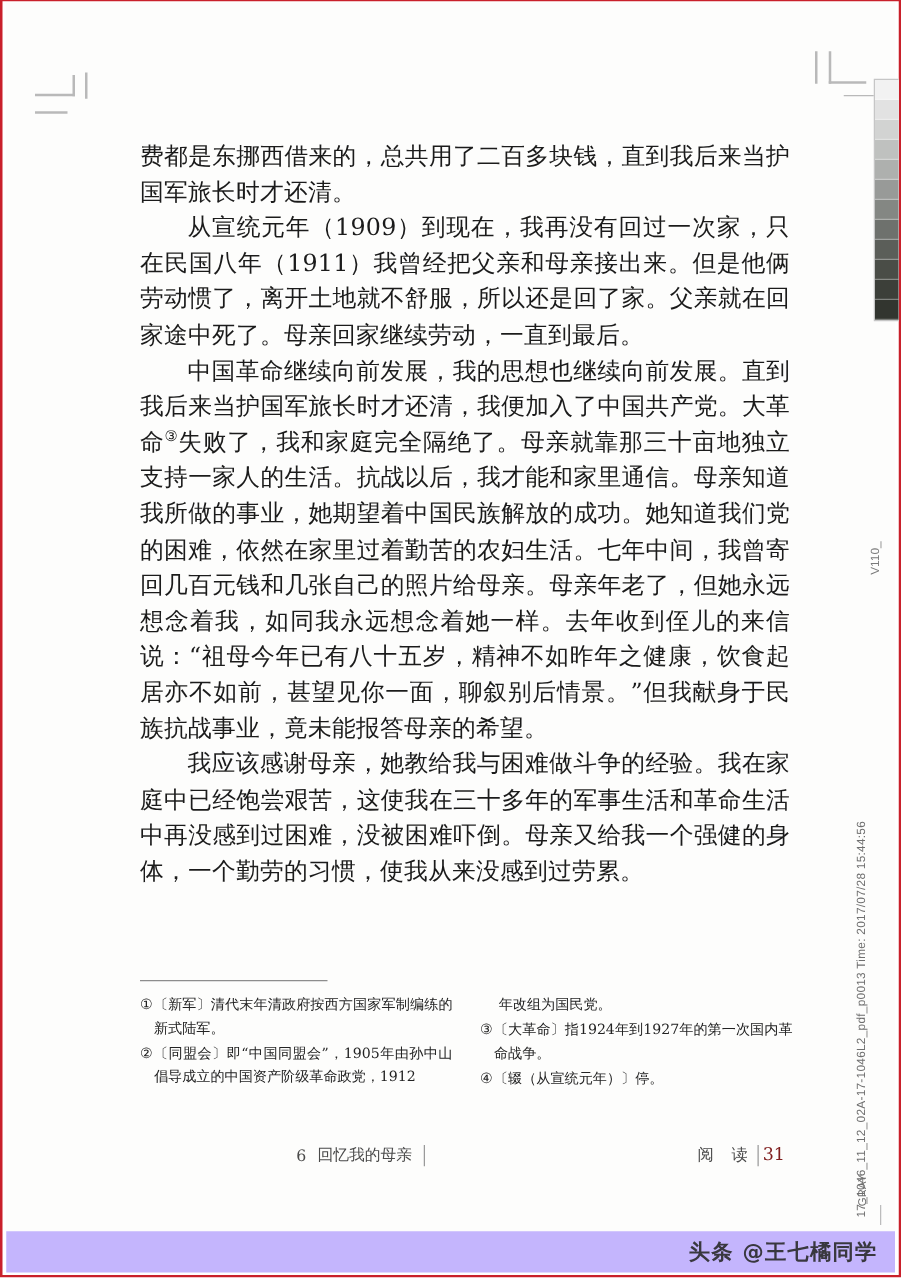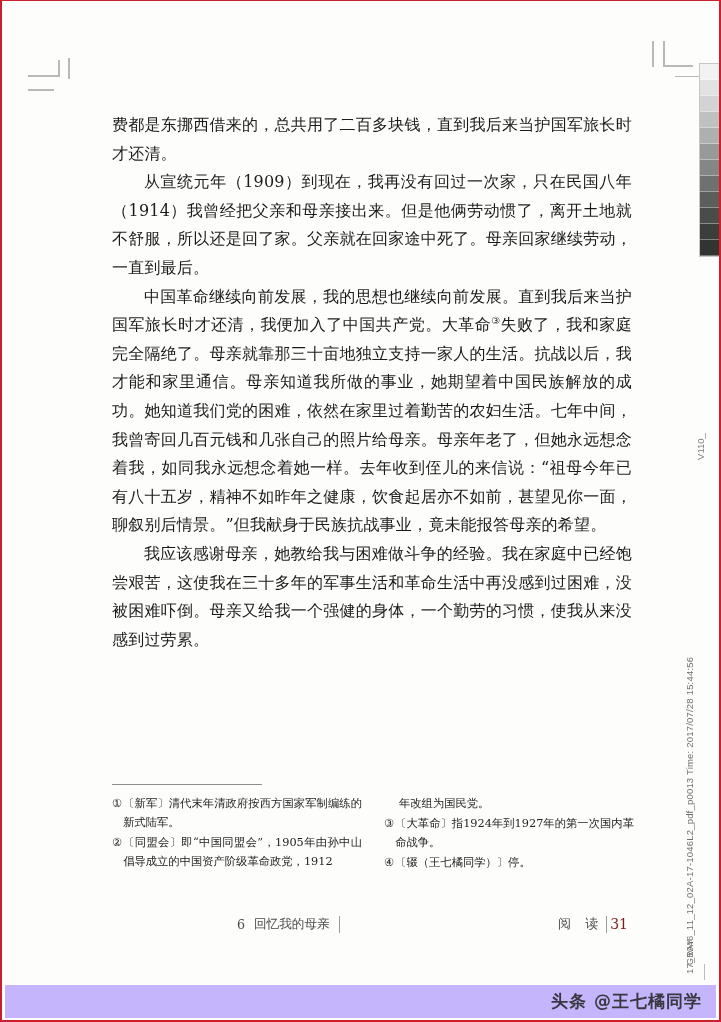--- a/index.html
+++ b/index.html
@@ -121,21 +121,21 @@
   
   .text-column {
     position: absolute;
     left: 110px;
     top: 110px;
     width: 520px;
   }
 
   .para {
     font-family: "DejaVu Serif", "Liberation Serif", serif;
-    font-size: 16px;
+    font-size: 19px;
     line-height: 28.6px;
     color: #1b1b1b;
     text-align: justify;
     text-justify: inter-character;
     margin: 0 0 0 0;
     letter-spacing: 0.2px;
     text-indent: 2em;
   }
   .para.first { text-indent: 0; }
 
@@ -283,21 +283,21 @@
     <span class="rot line-b">GRAY</span>
   </div>
   <div class="scan-bar"></div>
   <div class="scan-vlabel">V110_</div>
 
   <div class="text-column">
 
     <p class="para first">费都是东挪西借来的，总共用了二百多块钱，直到我后来当护国军旅长时才还清。</p>
 
 
-    <p class="para">从宣统元年（1909）到现在，我再没有回过一次家，只在民国八年（1914）我曾经把父亲和母亲接出来。但是他俩劳动惯了，离开土地就不舒服，所以还是回了家。父亲就在回家途中死了。母亲回家继续劳动，一直到最后。</p>
+    <p class="para">从宣统元年（1909）到现在，我再没有回过一次家，只在民国八年（1911）我曾经把父亲和母亲接出来。但是他俩劳动惯了，离开土地就不舒服，所以还是回了家。父亲就在回家途中死了。母亲回家继续劳动，一直到最后。</p>
 
     <p class="para"><span>中国革命继续向前发展，我的思想也继续向前发展。直到我后来当护国军旅长时才还清，我便加入了中国共产党。大革命</span><sup class="fn">③</sup><span>失败了，我和家庭完全隔绝了。母亲就靠那三十亩地独立支持一家人的生活。抗战以后，我才能和家里通信。母亲知道我所做的事业，她期望着中国民族解放的成功。她知道我们党的困难，依然在家里过着勤苦的农妇生活。七年中间，我曾寄回几百元钱和几张自己的照片给母亲。母亲年老了，但她永远想念着我，如同我永远想念着她一样。去年收到侄儿的来信说：“祖母今年已有八十五岁，精神不如昨年之健康，饮食起居亦不如前，甚望见你一面，聊叙别后情景。”但我献身于民族抗战事业，竟未能报答母亲的希望。</span></p>
 
 
     <p class="para">我应该感谢母亲，她教给我与困难做斗争的经验。我在家庭中已经饱尝艰苦，这使我在三十多年的军事生活和革命生活中再没感到过困难，没被困难吓倒。母亲又给我一个强健的身体，一个勤劳的习惯，使我从来没感到过劳累。</p>
 
   </div>
 
   <div class="footnote-rule"></div>
 
@@ -315,21 +315,21 @@
     <div class="fn-col">
       <div class="fn-item fn-cont">
         <span class="fn-text">年改组为国民党。</span>
       </div>
       <div class="fn-item">
         <span class="fn-marker">③</span>
         <span class="fn-text">〔大革命〕指1924年到1927年的第一次国内革命战争。</span>
       </div>
       <div class="fn-item">
         <span class="fn-marker">④</span>
-        <span class="fn-text">〔辍（王七橘同学）〕停。</span>
+        <span class="fn-text">〔辍（从宣统元年）〕停。</span>
       </div>
     </div>
   </div>
 
   <div class="footer">
     <div class="footer-left">
       <span class="chapnum">6</span>
       <span>回忆我的母亲</span>
       <span class="vrule"></span>
     </div>

